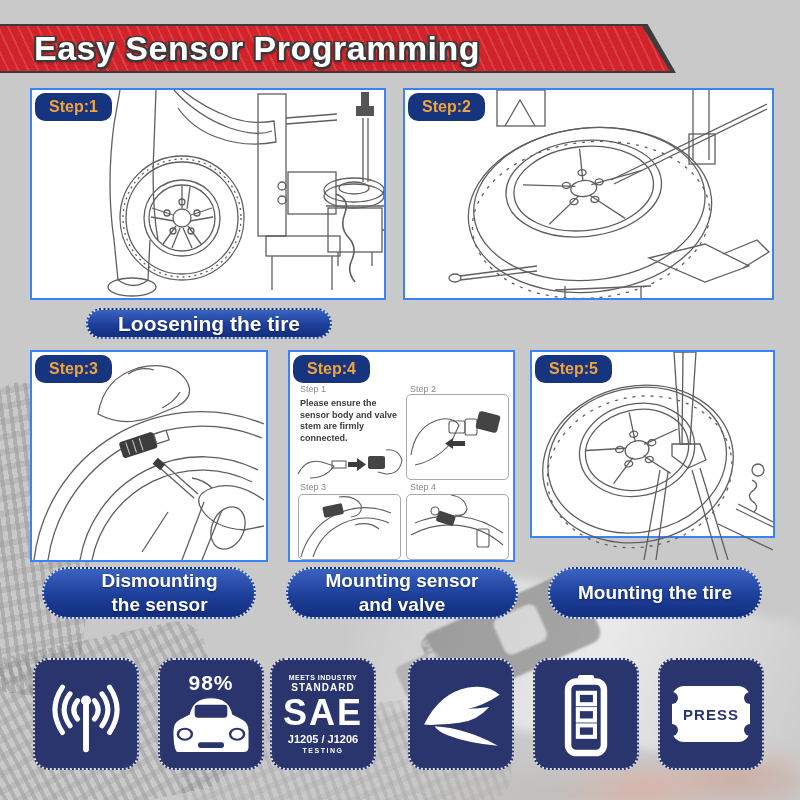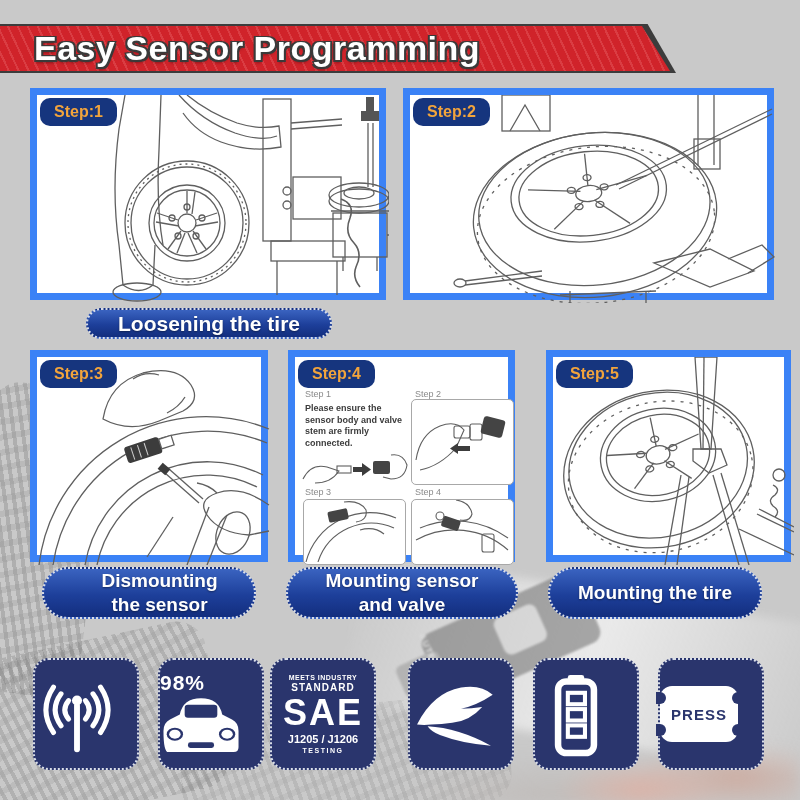--- a/index.html
+++ b/index.html
@@ -30,26 +30,26 @@
   .banner-outer{position:absolute;left:0;top:24px;width:676px;height:49px;background:#3c3c3c;
     clip-path:polygon(0 0,95.8% 0,100% 100%,0 100%);}
   .banner-inner{position:absolute;left:0;top:2px;width:670px;height:45px;
     clip-path:polygon(0 0,95.8% 0,100% 100%,0 100%);
     background:repeating-linear-gradient(65deg,#d0232a 0 7px,#da3d43 7px 9px);
     display:flex;align-items:center;}
   .banner-title{color:#fff;font-size:34px;font-weight:bold;letter-spacing:.5px;padding-left:34px;
     text-shadow:-2px -1px 0 #3a3a3a,2px -1px 0 #3a3a3a,-2px 2px 0 #3a3a3a,2px 2px 0 #3a3a3a,0 3px 3px rgba(0,0,0,.35);text-align:center;}
 
   
-  .panel{position:absolute;background:#fff;border:7px solid #3b82f6;box-sizing:border-box;}
+  .panel{position:absolute;background:#fff;border:2px solid #3b82f6;box-sizing:border-box;}
   #panel1{left:30px;top:88px;width:356px;height:212px;}
   #panel2{left:403px;top:88px;width:371px;height:212px;}
   #panel3{left:30px;top:350px;width:238px;height:212px;}
   #panel4{left:288px;top:350px;width:227px;height:212px;}
-  #panel5{left:546px;top:350px;width:245px;height:212px;text-align:right;}
+  #panel5{left:530px;top:350px;width:245px;height:188px;text-align:right;}
   .badge{position:absolute;left:3px;top:3px;background:#16357e;color:#f2a43c;font-weight:bold;
     font-size:16px;padding:5px 14px;border-radius:10px;z-index:3;}
   .panel svg{position:absolute;left:0;top:0;}
 
   
   .pill{position:absolute;background:linear-gradient(180deg,#3a63c0 0%,#1d3f9a 55%,#132e7e 100%);
     border:2px dotted #d9dee9;border-radius:26px;color:#fff;font-weight:bold;
     display:flex;align-items:center;justify-content:center;text-align:center;box-sizing:border-box;
     text-shadow:0 1px 2px rgba(0,0,0,.4);}
   #pill1{left:86px;top:308px;width:246px;height:31px;font-size:21px;}
@@ -60,21 +60,21 @@
   #pill4 .wrap{width:185px;}
   #pill5{left:548px;top:567px;width:214px;height:52px;font-size:19px;text-align:center;}
 
   
   .s4-label{position:absolute;color:#8a8a8a;font-size:9px;}
   .s4-note{position:absolute;left:10px;top:46px;width:102px;color:#3c3c3c;font-size:9px;font-weight:bold;line-height:1.3;}
   .s4-frame{position:absolute;border:1px solid #a8a8a8;border-radius:5px;background:#fff;}
 
   
   .tile{position:absolute;top:658px;width:106px;height:112px;background:#2a356d;border:2px dotted #d9dee9;
-    border-radius:16px;box-sizing:border-box;display:flex;flex-direction:column;justify-content:center;}
+    border-radius:16px;box-sizing:border-box;display:flex;flex-direction:column;align-items:center;justify-content:center;}
   .tile .pct{color:#fff;font-weight:bold;font-size:21px;line-height:1;margin-bottom:2px;letter-spacing:1px;}
   .sae{color:#fff;text-align:center;line-height:1;}
   .sae .l1{font-size:7px;font-weight:bold;letter-spacing:.5px;}
   .sae .l2{font-size:10px;font-weight:bold;letter-spacing:1px;margin-top:2px;}
   .sae .l3{font-size:36px;font-weight:bold;letter-spacing:2px;margin:2px 0 3px;}
   .sae .l4{font-size:11px;font-weight:bold;}
   .sae .l5{font-size:7px;font-weight:bold;letter-spacing:1.5px;margin-top:2px;}
   .press-shape{position:relative;width:78px;height:56px;background:#fff;border-radius:12px;
     display:flex;align-items:center;justify-content:center;}
   .press-shape .notch{position:absolute;width:10px;height:12px;background:#2a356d;}

